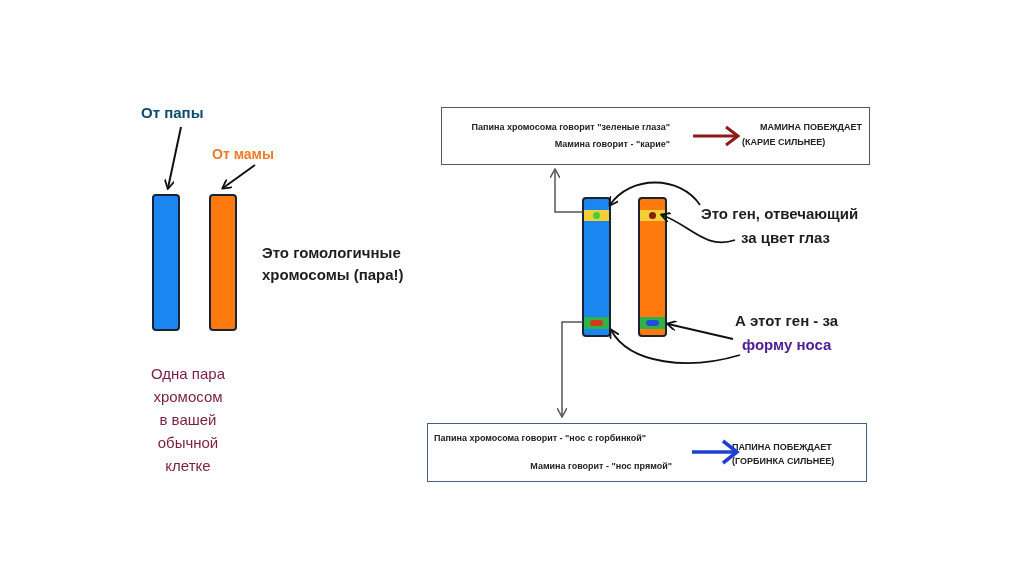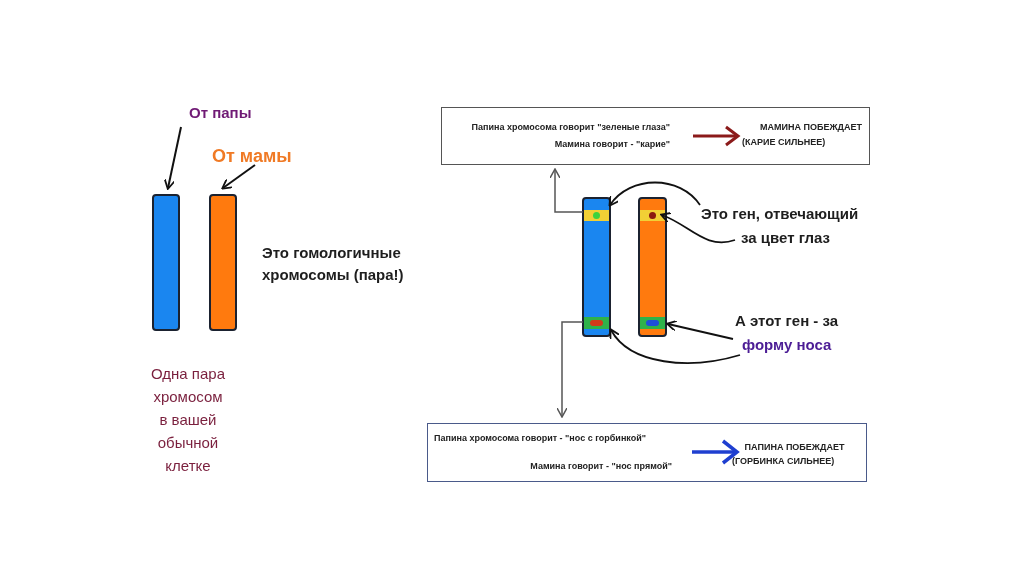--- a/index.html
+++ b/index.html
@@ -10,22 +10,22 @@
   .chromo { position:absolute; border:2px solid #1b2230; border-radius:4px; box-sizing:border-box; }
   .band { position:absolute; left:0; right:0; }
   .dot { position:absolute; border-radius:50%; }
   .box { position:absolute; box-sizing:border-box; background:#fff; }
   .boxtext { position:absolute; font-size:9px; font-weight:bold; color:#222; white-space:nowrap; }
   svg.overlay { position:absolute; left:0; top:0; }
 </style>
 </head>
 <body>
 
-<div class="abs lbl" style="left:141px;top:104px;font-size:15px;color:#701a75;margin-left:48px;">От папы</div>
-<div class="abs lbl" style="left:212px;top:146px;font-size:18px;color:#f07a25;">От мамы</div>
+<div class="abs lbl" style="left:141px;top:104px;font-size:15px;color:#0c4a6e;">От папы</div>
+<div class="abs lbl" style="left:212px;top:146px;font-size:14px;color:#f07a25;">От мамы</div>
 
 <div class="chromo" style="left:152px;top:194px;width:28px;height:137px;background:#1a86f0;"></div>
 <div class="chromo" style="left:209px;top:194px;width:28px;height:137px;background:#ff7a0e;"></div>
 
 <div class="abs lbl" style="left:262px;top:244px;font-size:15px;color:#1e1e1e;">Это гомологичные</div>
 <div class="abs lbl" style="left:262px;top:266px;font-size:15px;color:#1e1e1e;">хромосомы (пара!)</div>
 
 <div class="abs" style="left:138px;top:362px;width:100px;text-align:center;font-weight:normal;font-size:15px;line-height:23px;color:#7a1f3d;">
   <div>Одна пара</div>
   <div>хромосом</div>
@@ -37,21 +37,21 @@
 <div class="box" style="left:441px;top:107px;width:429px;height:58px;border:1.5px solid #555;">
   <div class="boxtext" style="right:199px;top:14px;">Папина хромосома говорит "зеленые глаза"</div>
   <div class="boxtext" style="right:199px;top:31px;">Мамина говорит - "карие"</div>
   <div class="boxtext" style="left:300px;top:14px;width:120px;text-align:right;">МАМИНА ПОБЕЖДАЕТ</div>
   <div class="boxtext" style="left:300px;top:29px;width:120px;text-align:left;">(КАРИЕ СИЛЬНЕЕ)</div>
 </div>
 
 <div class="box" style="left:427px;top:423px;width:440px;height:59px;border:1.5px solid #4a5a8a;">
   <div class="boxtext" style="left:6px;top:9px;">Папина хромосома говорит - "нос с горбинкой"</div>
   <div class="boxtext" style="right:194px;top:37px;">Мамина говорит - "нос прямой"</div>
-  <div class="boxtext" style="left:304px;top:18px;width:125px;text-align:center;">ПАПИНА ПОБЕЖДАЕТ</div>
+  <div class="boxtext" style="left:304px;top:18px;width:125px;">ПАПИНА ПОБЕЖДАЕТ</div>
   <div class="boxtext" style="left:304px;top:32px;width:125px;text-align:left;">(ГОРБИНКА СИЛЬНЕЕ)</div>
 </div>
 
 <div class="chromo" style="left:582px;top:197px;width:29px;height:140px;background:#1a86f0;overflow:hidden;">
   <div class="band" style="top:11px;height:11px;background:#f2d035;">
     <div class="dot" style="left:9px;top:2px;width:7px;height:7px;background:#3dd23d;"></div>
   </div>
   <div class="band" style="top:118px;height:12px;background:#2fb24a;">
     <div class="dot" style="left:6px;top:3px;width:13px;height:6px;background:#d23a1a;border-radius:4px;"></div>
   </div>

